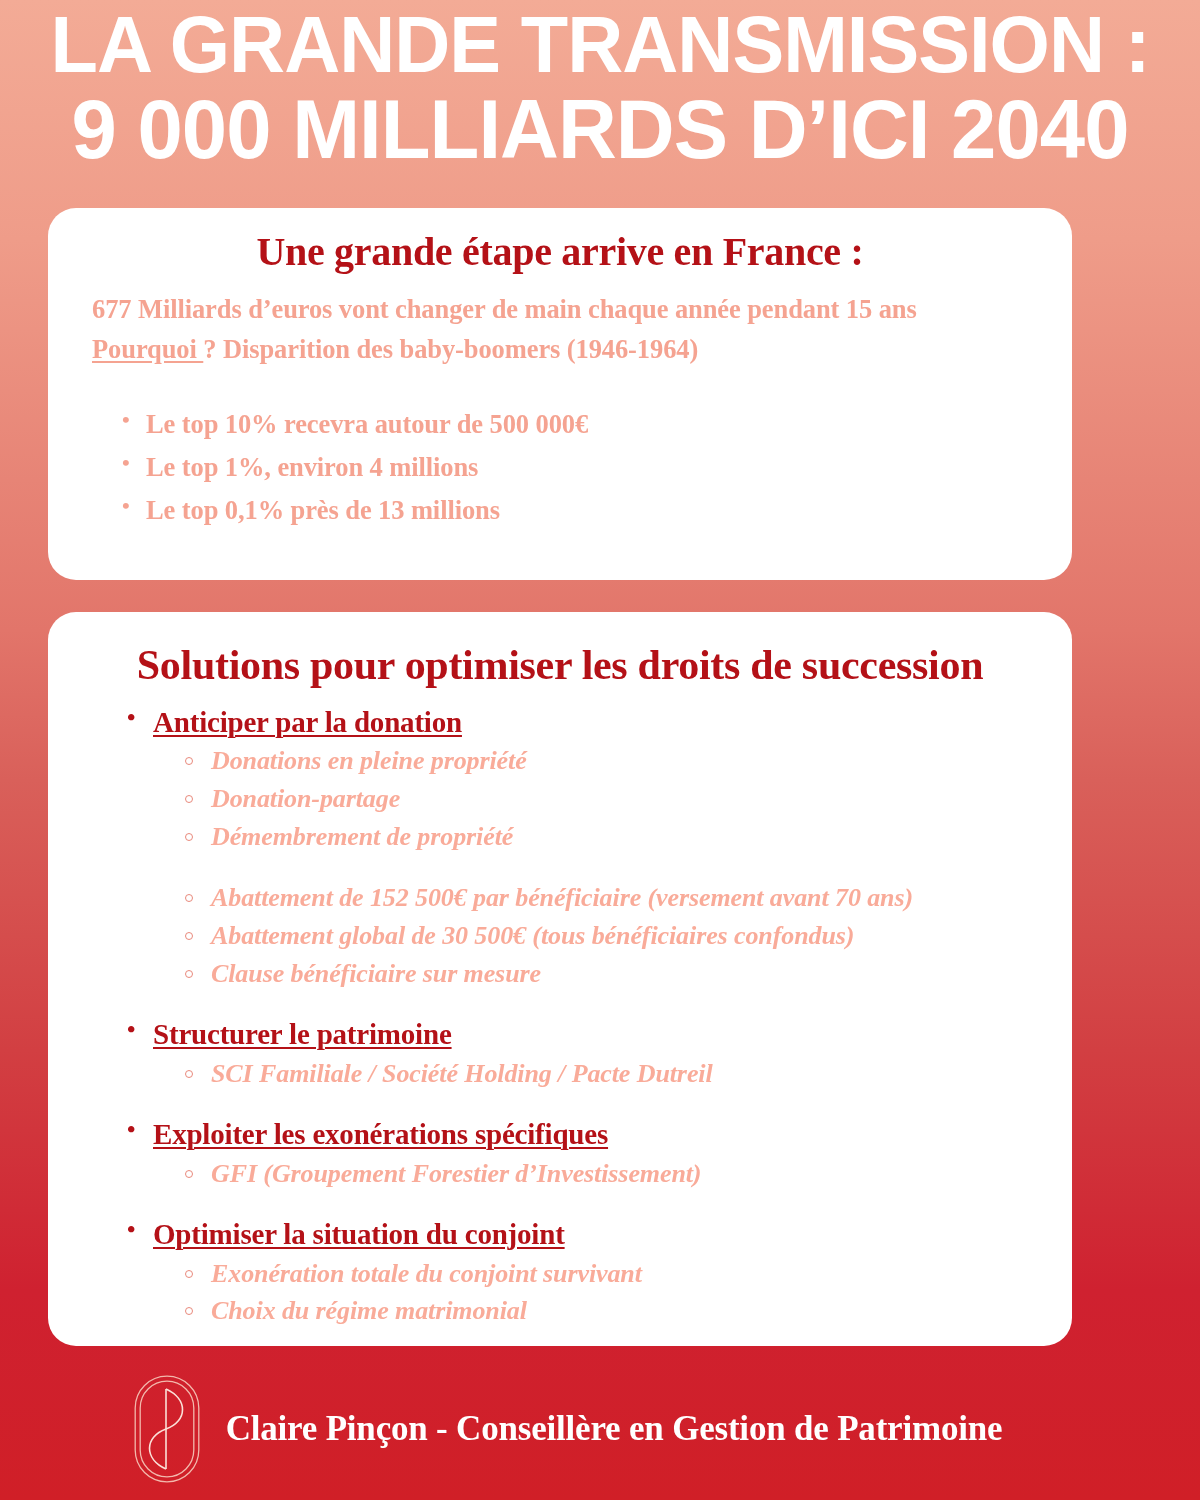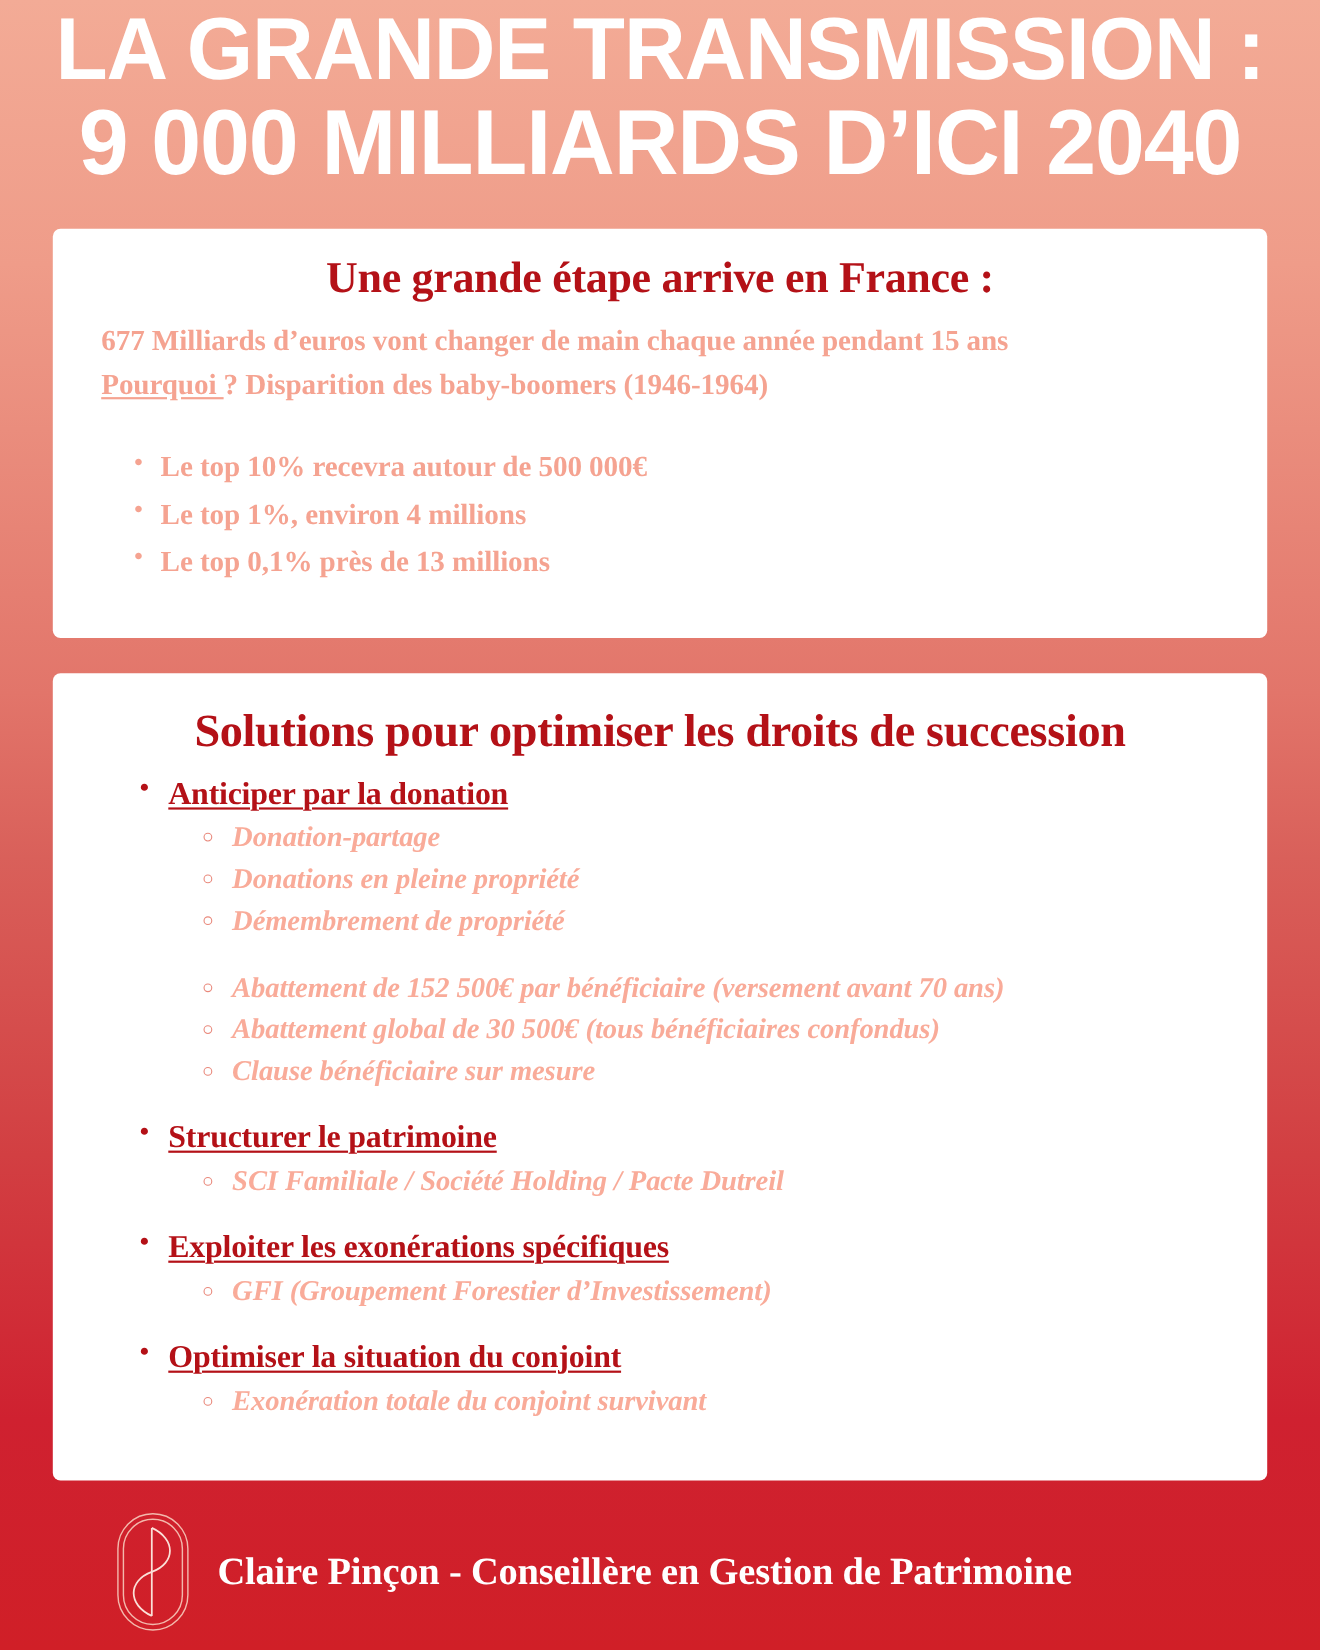--- a/index.html
+++ b/index.html
@@ -47,23 +47,23 @@
     white-space: nowrap;
     margin: 0;
   }
   .title-line.l1 { font-size: 80px; }
   .title-line.l2 { font-size: 84px; margin-top: 4px; }
 
   
   .card {
     position: absolute;
     left: 48px;
-    width: 1104px;
+    width: 1024px;
     background: #ffffff;
-    border-radius: 7px;
+    border-radius: 28px;
     box-sizing: border-box;
   }
   #card-stats {
     top: 208px;
     height: 372px;
     padding: 16px 26px 18px 26px;
   }
   #card-solutions {
     top: 612px;
     height: 734px;
@@ -183,20 +183,21 @@
   .footer {
     position: absolute;
     left: 0;
     top: 1358px;
     width: 1080px;
     height: 142px;
     display: flex;
     align-items: center;
     justify-content: center;
     gap: 26px;
+    padding-left: 28px;
   }
   .logo-mark {
     width: 66px;
     height: 108px;
     flex: none;
   }
   .footer-text {
     color: #ffffff;
     font-weight: bold;
     font-size: 35px;
@@ -228,22 +229,22 @@
   </div>
 
   <div class="card" id="card-solutions">
     <div class="card-title">Solutions pour optimiser les droits de succession</div>
 
     <ul class="solutions">
 
       <li>
         <div class="sol-head"><span class="u">Anticiper par la donation </span></div>
         <ul class="subs">
+          <li>Donations en pleine propriété</li>
           <li>Donation-partage</li>
-          <li>Donations en pleine propriété</li>
           <li>Démembrement de propriété</li>
         </ul>
       </li>
 
       <li>
         <ul class="subs">
           <li>Abattement de 152 500€ par bénéficiaire (versement avant 70 ans)</li>
           <li>Abattement global de 30 500€ (tous bénéficiaires confondus)</li>
           <li>Clause bénéficiaire sur mesure</li>
         </ul>
@@ -260,20 +261,21 @@
         <div class="sol-head"><span class="u">Exploiter les exonérations spécifiques</span></div>
         <ul class="subs">
           <li>GFI (Groupement Forestier d’Investissement)</li>
         </ul>
       </li>
 
       <li>
         <div class="sol-head"><span class="u">Optimiser la situation du conjoint</span></div>
         <ul class="subs">
           <li>Exonération totale du conjoint survivant</li>
+          <li>Choix du régime matrimonial</li>
         </ul>
       </li>
 
     </ul>
   </div>
 
   <div class="footer">
     <svg class="logo-mark" viewBox="0 0 66 108" aria-hidden="true">
       <rect x="1.2" y="1.2" width="63.6" height="105.6" rx="31.8" ry="31.8" fill="none" stroke="#f3b8ac" stroke-width="1.3"></rect>
       <rect x="6.2" y="6.2" width="53.6" height="95.6" rx="26.8" ry="26.8" fill="none" stroke="#f3b8ac" stroke-width="1.3"></rect>

